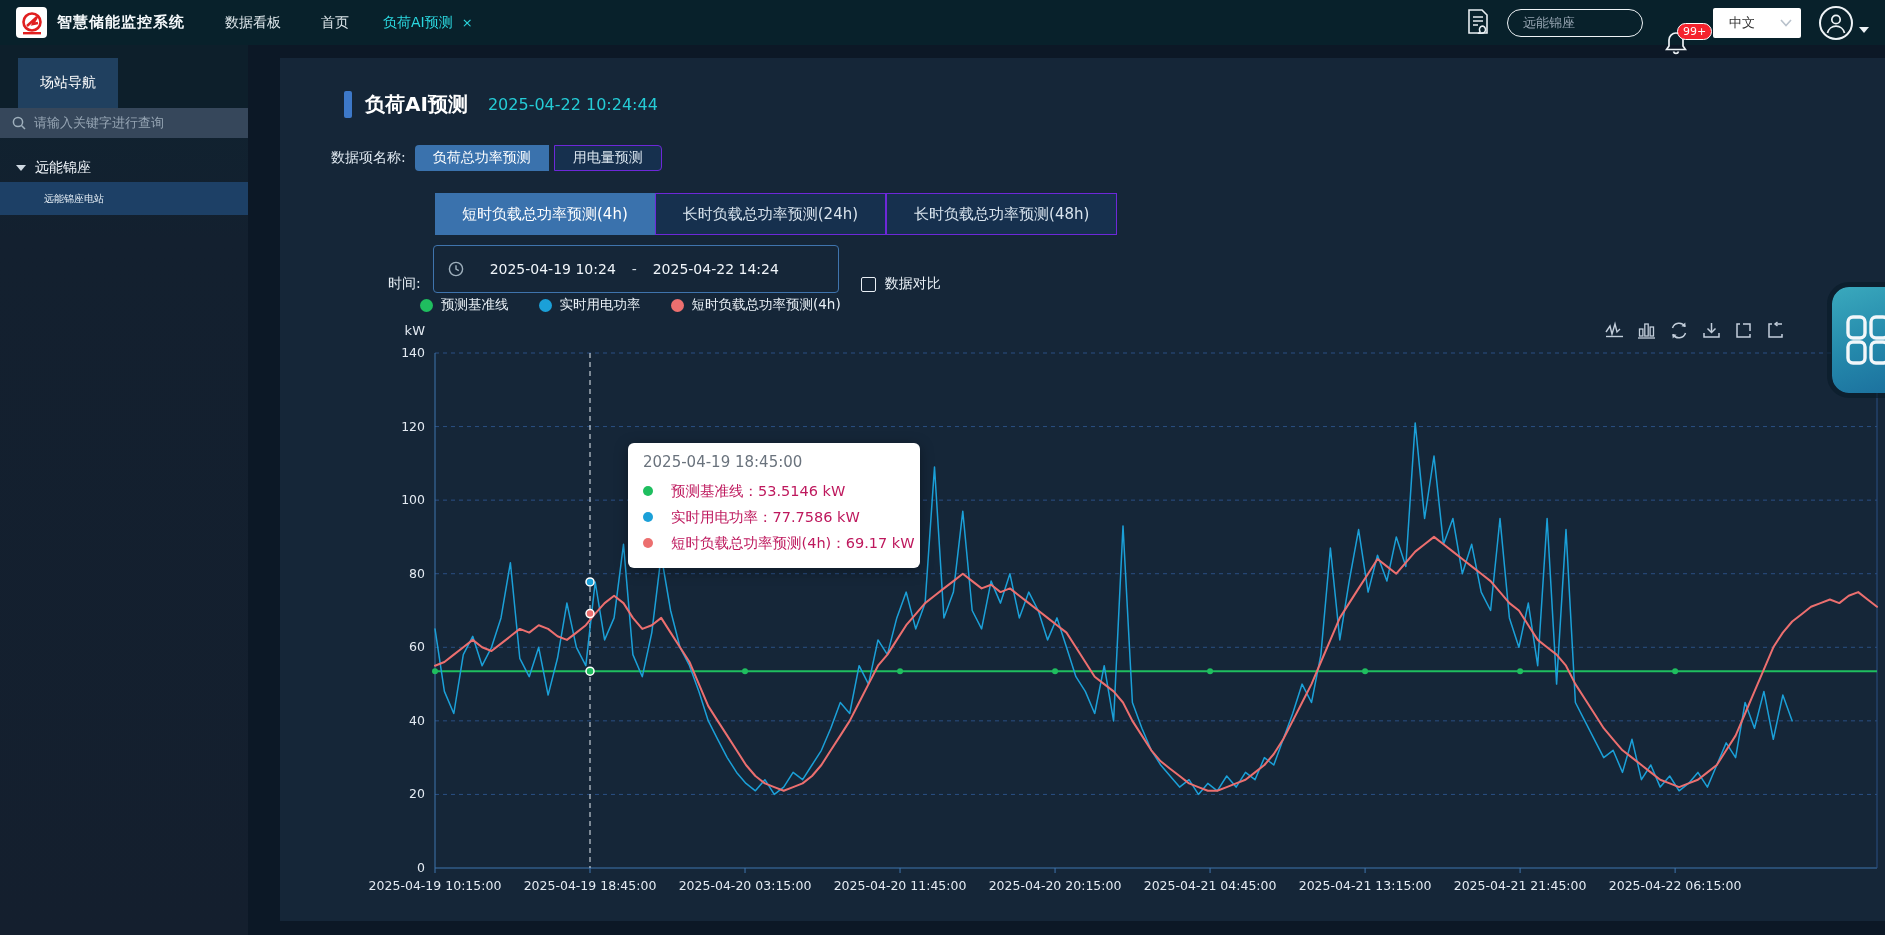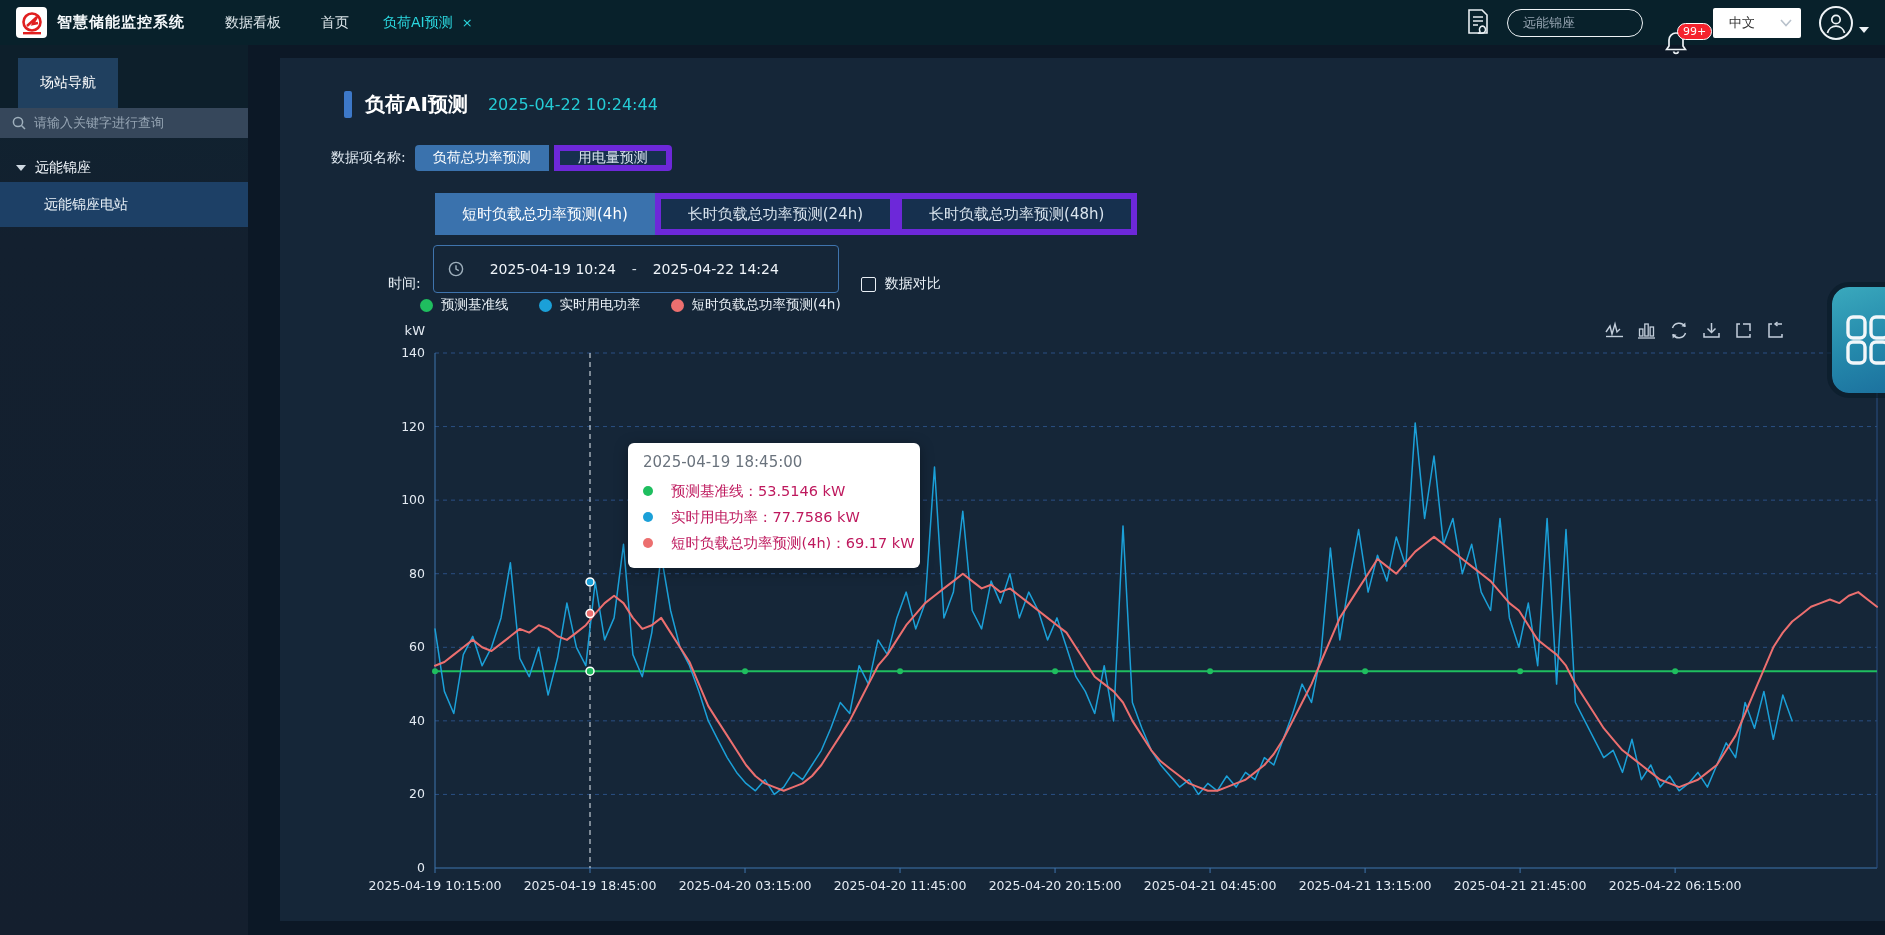--- a/index.html
+++ b/index.html
@@ -40,35 +40,35 @@
     background:linear-gradient(180deg,#0f2330 0%,#13202f 22%,#141f2e 100%); }
   .side-header { position:relative; height:63px; background:#0d1f2b; }
   .side-tab { position:absolute; left:18px; top:13px; width:100px; height:50px;
     background:#20405f; color:#ffffff; font-size:14px; display:flex; align-items:center; justify-content:center; }
   .side-search { height:30px; background:#36475b; display:flex; align-items:center; padding:0 12px; }
   .side-search .ph { margin-left:8px; color:#96a5b4; font-size:13px; }
   .tree { padding-top:16px; }
   .tree-parent { height:28px; display:flex; align-items:center; padding-left:16px; font-size:14px; color:#f0f5f9; }
   .tree-caret { width:0; height:0; margin-right:9px;
     border-left:5px solid transparent; border-right:5px solid transparent; border-top:6px solid #cfd9e2; }
-  .tree-child { height:45px; background:#1d4066; color:#e8f0f7; font-size:14px;
+  .tree-child { height:33px; background:#1d4066; color:#e8f0f7; font-size:10px;
     display:flex; align-items:center; padding-left:44px;text-align:right; }
   
   .card { position:absolute; left:280px; top:58px; right:0; bottom:14px; background:#152638; }
   .title-bar { position:absolute; left:64px; top:33px; display:flex; align-items:center; }
   .accent { width:8px; height:27px; background:#3d78c8; border-radius:2px; }
   .page-title { margin-left:13px; font-size:20px; font-weight:bold; color:#ffffff; }
   .page-time { margin-left:20px; font-size:16px; color:#25ccd6; }
   .row1 { position:absolute; left:51px; top:87px; display:flex; align-items:center; }
   .row1-label { font-size:14px; color:#dfe8f0; margin-right:9px; }
   .btn { display:inline-flex; align-items:center; justify-content:center; cursor:pointer; }
   .grp1 .btn { height:26px; padding:0 18px; font-size:14px; }
   .grp2 .btn { height:42px; padding:0 27px; font-size:15px; }
   .btn.on  { background:#3a72ad; color:#fff; }
-  .btn.off { background:#16304e; color:#d9e4ee; border:6px solid #6d28d9; }
+  .btn.off { background:#16304e; color:#d9e4ee; border:1px solid #6d28d9; }
   .grp1 .btn:first-child { border-radius:4px 0 0 4px; }
   .grp1 .btn:last-child  { border-radius:0 4px 4px 0; }
   .row2 { position:absolute; left:155px; top:135px; display:flex; }
   .row3 { position:absolute; left:108px; top:187px; display:flex; align-items:flex-end; }
   .row3-label { font-size:14px; color:#e4ecf3; margin-right:12px; }
   .range-box { width:406px; height:48px; border:1px solid #3f74ad; border-radius:4px;
     display:flex; align-items:center; }
   .range-box .clock { margin:0 14px 0 14px; display:flex; }
   .range-date { width:150px; text-align:center; font-size:14px; color:#f0f5fa; }
   .range-sep { color:#cfd9e2; font-size:14px; margin:0 4px; }

